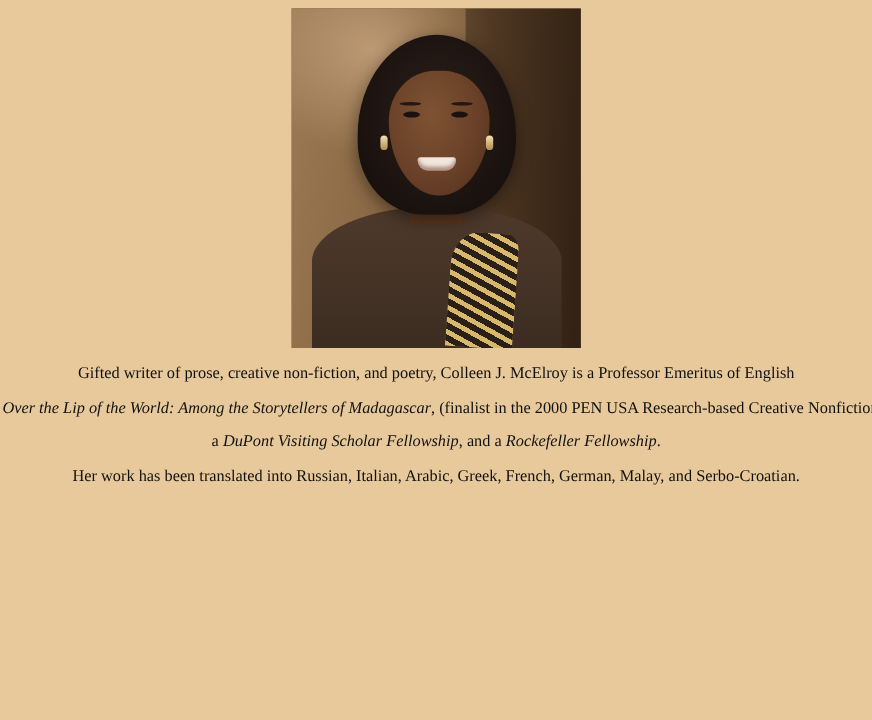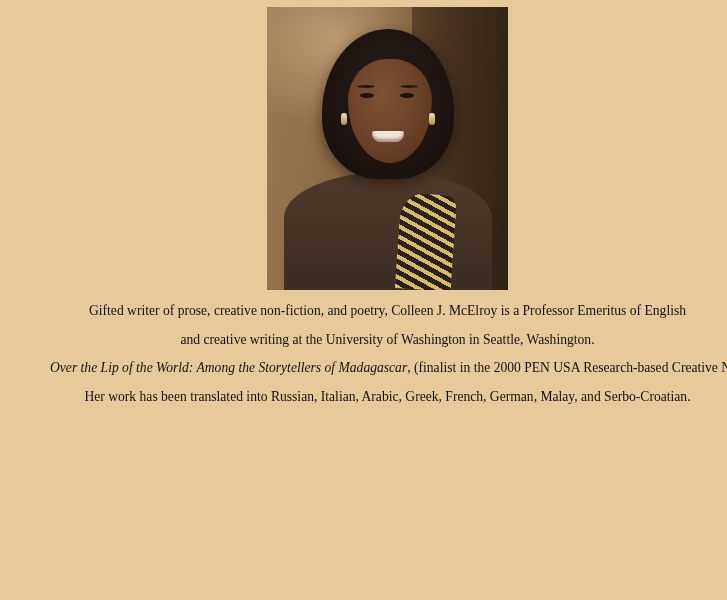--- a/index.html
+++ b/index.html
@@ -12,21 +12,20 @@
     background: #e8c99b;
     font-family: "Liberation Serif", serif;
     color: #111111;
     overflow: hidden;
   }
   .page {
     width: 727px;
     height: 500px;
     position: relative;
     box-sizing: border-box;
-    padding-left: 48px;
   }
   .portrait-wrap {
     width: 100%;
     display: flex;
     justify-content: center;
     padding-top: 7px;
   }
   .portrait {
     width: 241px;
     height: 283px;
@@ -180,18 +179,18 @@
       <div class="eye left"></div>
       <div class="eye right"></div>
       <div class="earring left"></div>
       <div class="earring right"></div>
       <div class="mouth"></div>
     </div>
   </div>
 
   <div class="bio" id="bio-text">
       <p><span>Gifted writer of prose, creative non-fiction, and poetry, Colleen J. McElroy is a Professor Emeritus of English</span></p>
-      <p><span>and creative writing at the University of Washington in Seattle, Washington.</span></p>
       <p><em>Over the Lip of the World: Among the Storytellers of Madagascar</em><span>, (finalist in the 2000 PEN USA Research-based Creative Nonfiction category).</span></p>
+      <p><span>a </span><em>DuPont Visiting Scholar Fellowship</em><span>, and a </span><em>Rockefeller Fellowship</em><span>.</span></p>
       <p><span>Her work has been translated into Russian, Italian, Arabic, Greek, French, German, Malay, and Serbo-Croatian.</span></p>
     </div>
 
 </div>
 
 </body></html>

